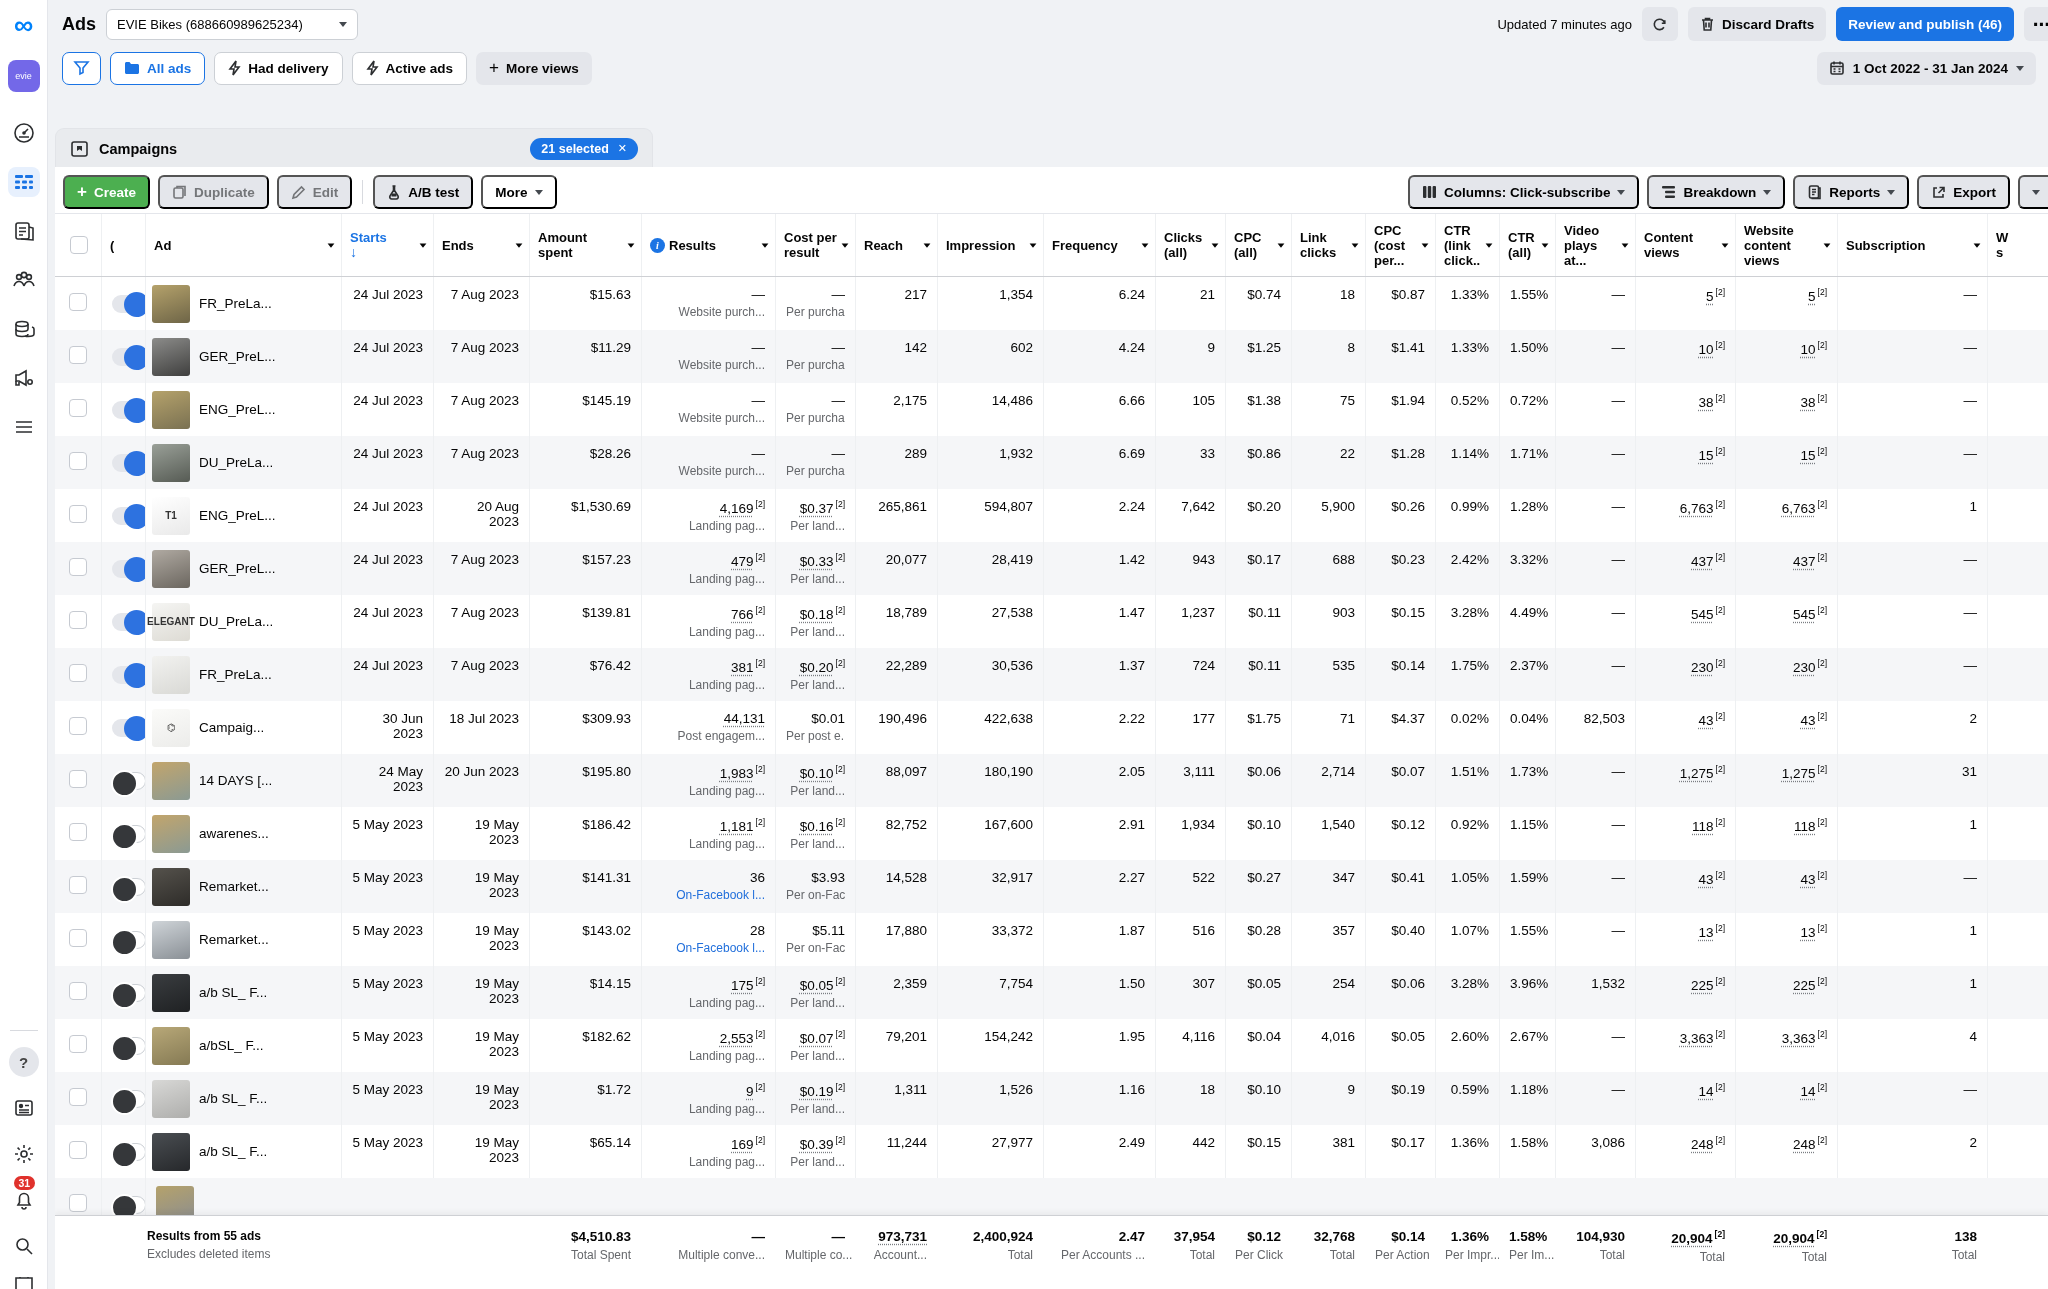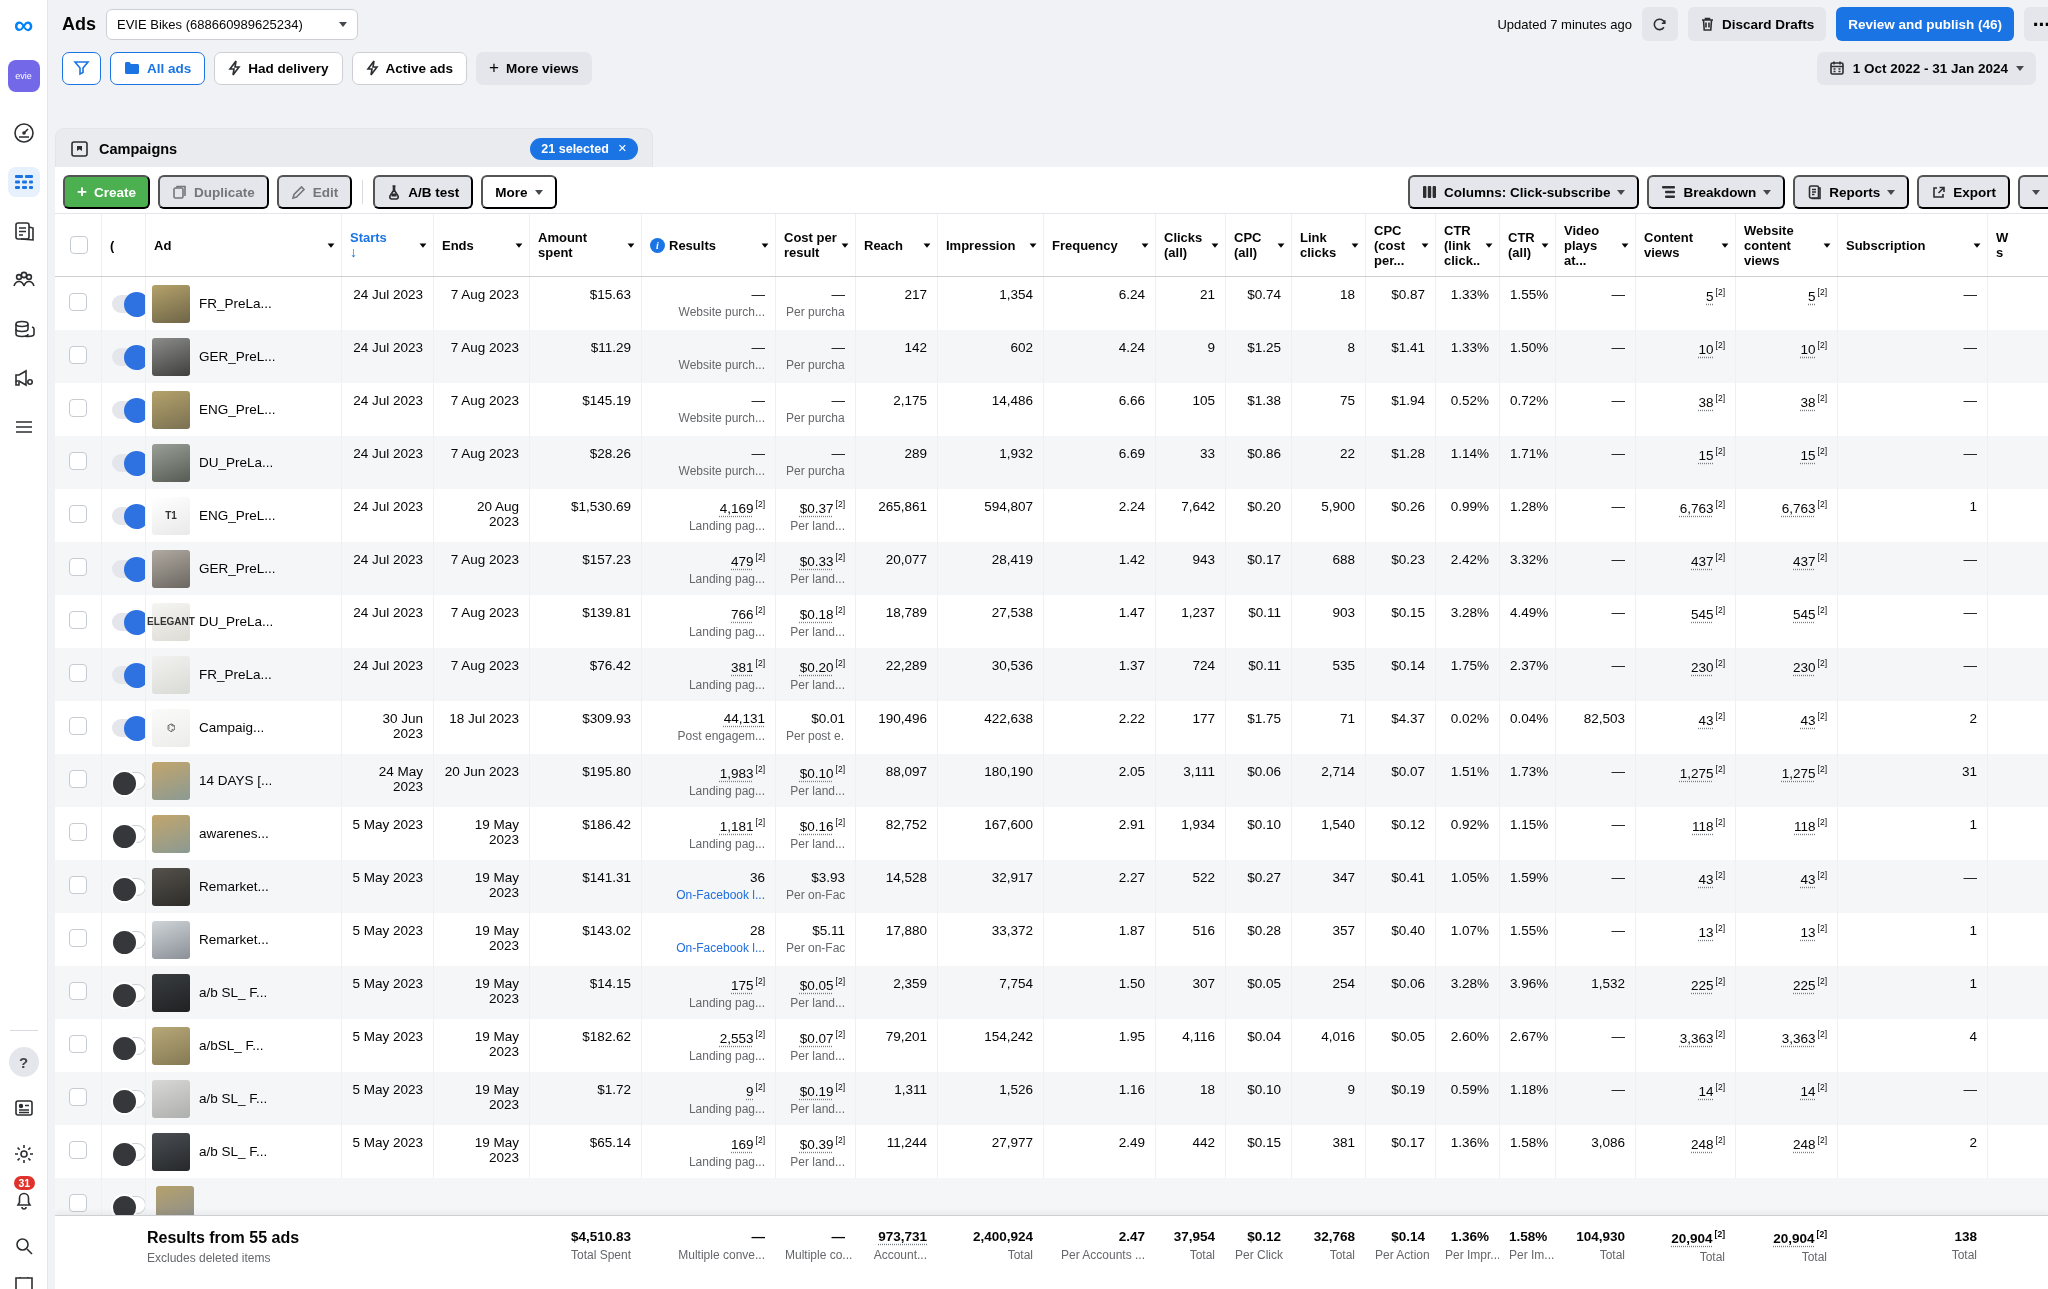--- a/index.html
+++ b/index.html
@@ -110,21 +110,21 @@
     font-weight:700; display:inline-flex; align-items:center; justify-content:center; flex:none;
     font-family:"Liberation Serif",serif; font-style:italic; }
 
   
   .tfoot { position:absolute; left:0; right:0; bottom:0; height:74px; background:#fff;
     border-top:1px solid #ced0d4; box-shadow:0 -3px 6px rgba(0,0,0,.05); display:flex; padding-top:9px; }
   .tf { flex:none; padding:4px 10px; text-align:right; overflow:hidden; }
   .tf .v { font-size:13.5px; font-weight:700; }
   .tf .l { font-size:12px; color:#65676b; margin-top:4px; white-space:nowrap; }
   .tf.first { text-align:left; padding-left:92px; }
-  .tf.first .v { font-size:16px; }
+  .tf.first .v { font-size:12px; }
 
   svg.oi { stroke:#2c2e30; fill:none; stroke-width:1.6; }
   svg.oi.blue { stroke:#1b74e4; }
 </style>
 </head>
 <body>
 
 <aside class="rail">
   <div class="meta-logo">∞</div>
   <div class="avatar">evie</div>

